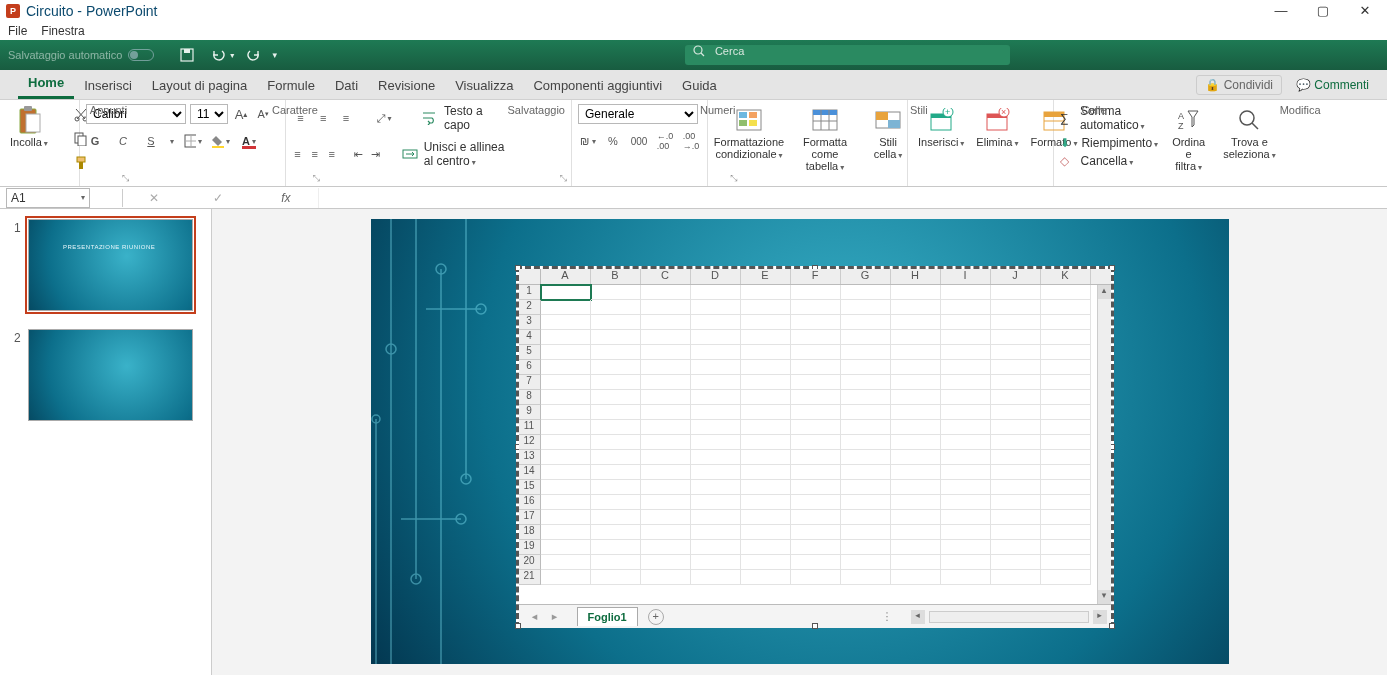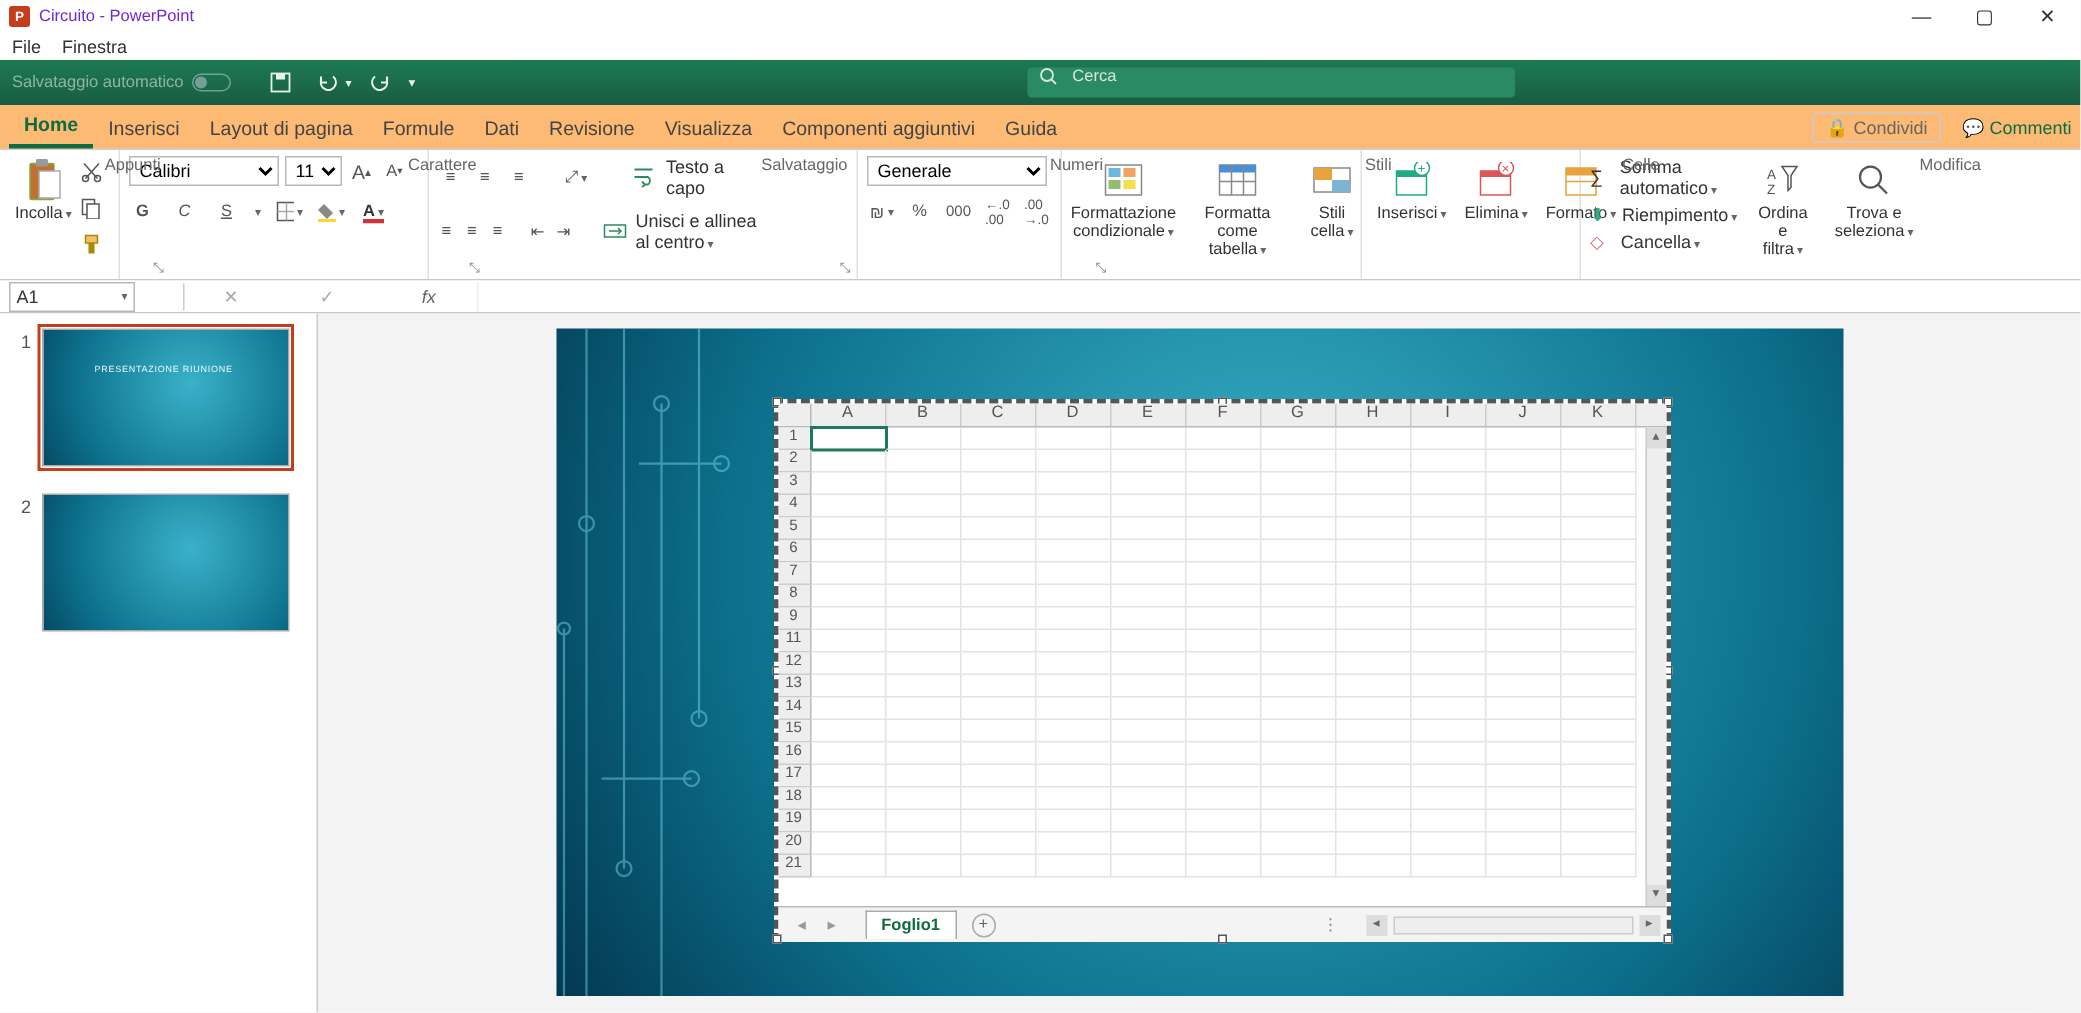--- a/index.html
+++ b/index.html
@@ -1,47 +1,47 @@
 <!DOCTYPE html>
 <html><head>
 <meta charset="utf-8">
 <style>
 * { margin: 0; padding: 0; box-sizing: border-box; font-family: "Segoe UI", Arial, sans-serif; }
 body { width: 1387px; height: 675px; background: #fff; overflow: hidden; font-size: 12px; color: #333; }
 
 
 .titlebar { height: 21px; background: #fff; display: flex; align-items: center; padding: 0 6px; }
 .titlebar .app-icon { width: 14px; height: 14px; background: #c43e1c; border-radius: 2px; color: #fff; font-size: 9px; font-weight: bold; display: flex; align-items: center; justify-content: center; margin-right: 6px; }
-.titlebar .title { font-size: 11px; color: #6d28d9; text-align: center; }
+.titlebar .title { font-size: 14px; color: #0c4a6e; text-align: center; }
 .titlebar .win-controls { margin-left: auto; display: flex; gap: 18px; padding-right: 4px; }
 .titlebar .win-controls span { width: 24px; text-align: center; font-size: 13px; color: #333; }
 
 
 .menubar { height: 19px; background: #fff; display: flex; align-items: center; padding: 0 8px; gap: 14px; font-size: 12px; }
 
 
 .qat { height: 30px; background: linear-gradient(#1e7a54,#185c40); display: flex; align-items: center; padding: 0 8px; color: #e6f1ec; font-size: 11px; }
 .qat .disabled { opacity: .55; }
 .qat .toggle { width: 26px; height: 12px; border: 1px solid #bcd; border-radius: 7px; margin-left: 6px; display: flex; align-items: center; padding: 1px; }
 .qat .toggle-dot { width: 8px; height: 8px; background: #bcd; border-radius: 50%; }
 .qat .search { margin-left: 408px; width: 325px; height: 20px; background: #2a8a61; border-radius: 3px; display: flex; padding: 0 8px; color: #d7e7de; }
 .qat .search svg { margin-right: 10px; }
 
 
-.ribtabs { height: 30px; background: #fdba74; display: flex; align-items: flex-end; padding: 0 6px; font-size: 13px; border-bottom: 1px solid #d0d0d0; }
+.ribtabs { height: 30px; background: #e5e5e5; display: flex; align-items: flex-end; padding: 0 18px; font-size: 13px; border-bottom: 1px solid #d0d0d0; }
 .ribtabs .tab { padding: 6px 10px; color: #444; }
 .ribtabs .tab.active { color: #0e6c3f; border-bottom: 3px solid #0e6c3f; font-weight: 600; }
 .ribtabs .right { margin-left: auto; display: flex; gap: 14px; align-items: center; padding-bottom: 4px; }
 .ribtabs .share { font-size: 12px; padding: 2px 8px; border: 1px solid #ccc; border-radius: 3px; color: #666; }
 .ribtabs .comments { color: #0e6c3f; font-size: 12px; }
 
 
 .ribbon { height: 87px; background: #fff; border-bottom: 1px solid #c8c8c8; display: flex; font-size: 11px; }
 .group { border-right: 1px solid #e0e0e0; display: flex; flex-direction: row; padding: 4px 6px 2px; }
-.group .controls { display: flex; flex: 1; align-items: flex-start; gap: 0; }
+.group .controls { display: flex; flex: 1; align-items: flex-start; gap: 20px; }
 .group .label { text-align: center; color: #666; font-size: 11px; position: relative; }
 .group .label .dl { position: absolute; right: -2px; bottom: 0; font-size: 9px; color: #888; }
 .vbtn { display: flex; flex-direction: column; align-items: center; font-size: 11px; color: #333; padding: 2px 4px; }
 .vbtn .ic { width: 30px; height: 30px; display: flex; align-items: center; justify-content: center; }
 .row { display: flex; align-items: center; gap: 4px; }
 .col { display: flex; flex-direction: column; gap: 4px; }
 select, input.fsel { height: 20px; border: 1px solid #b8b8b8; font-size: 12px; padding: 0 2px; background: #fff; }
 .mini { width: 18px; height: 18px; display: flex; align-items: center; justify-content: center; color: #555; }
 .btxt { font-size: 12px; color: #333; }
 .dd::after { content: "▾"; font-size: 8px; margin-left: 2px; color: #666; }

